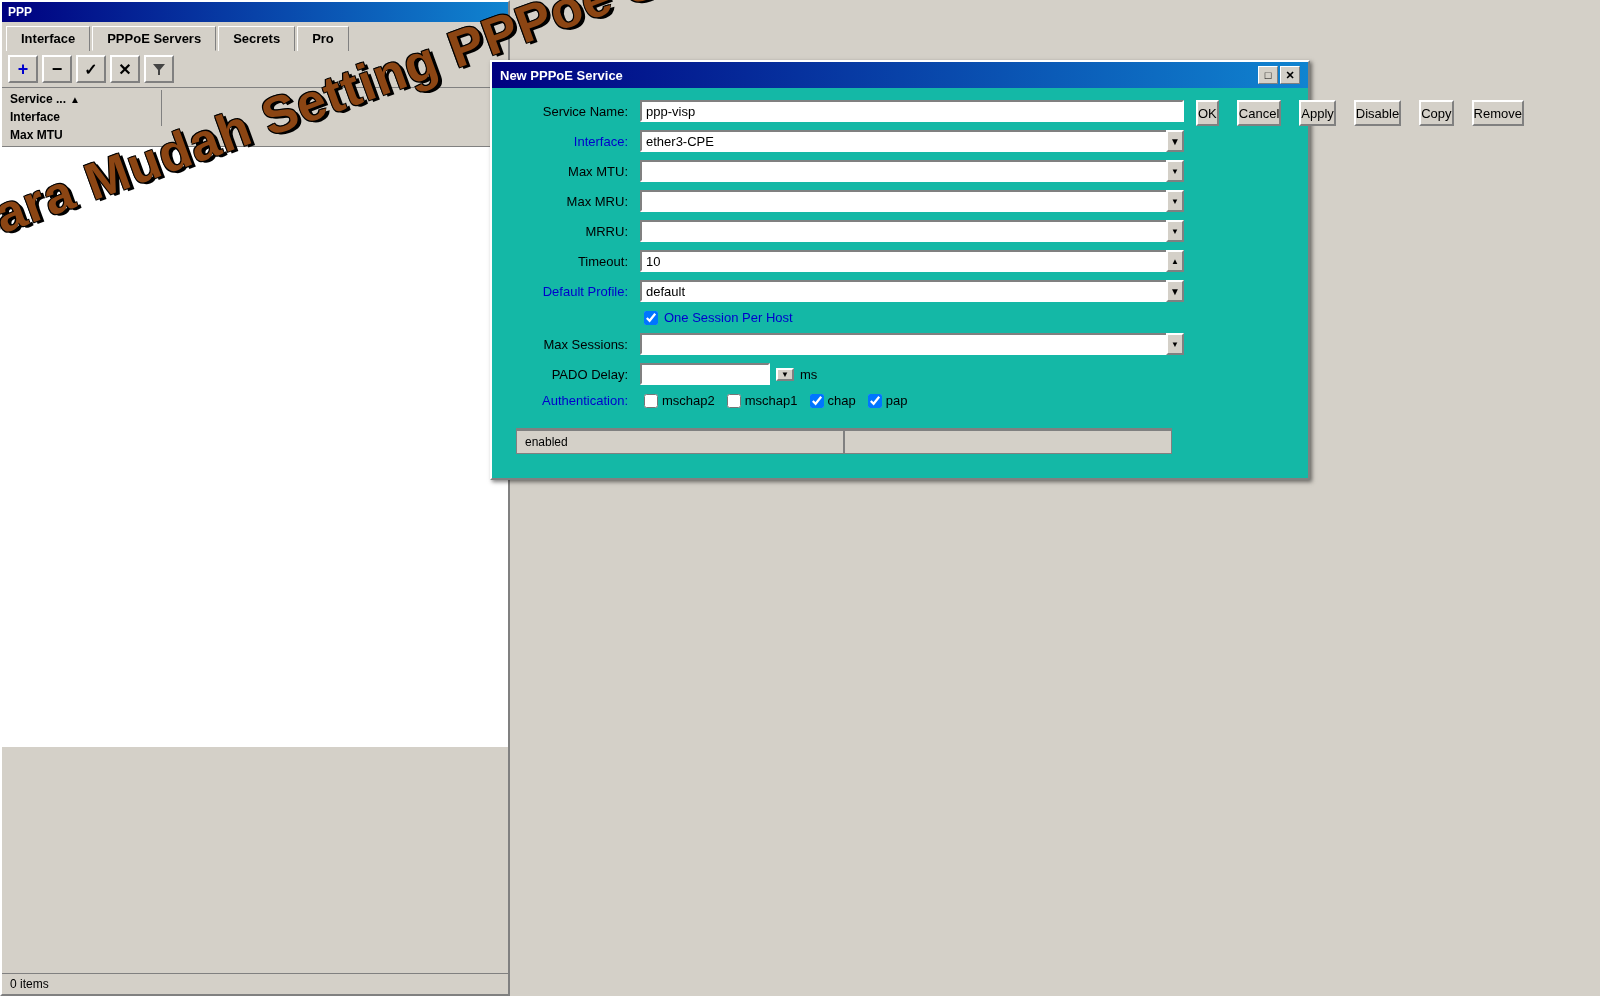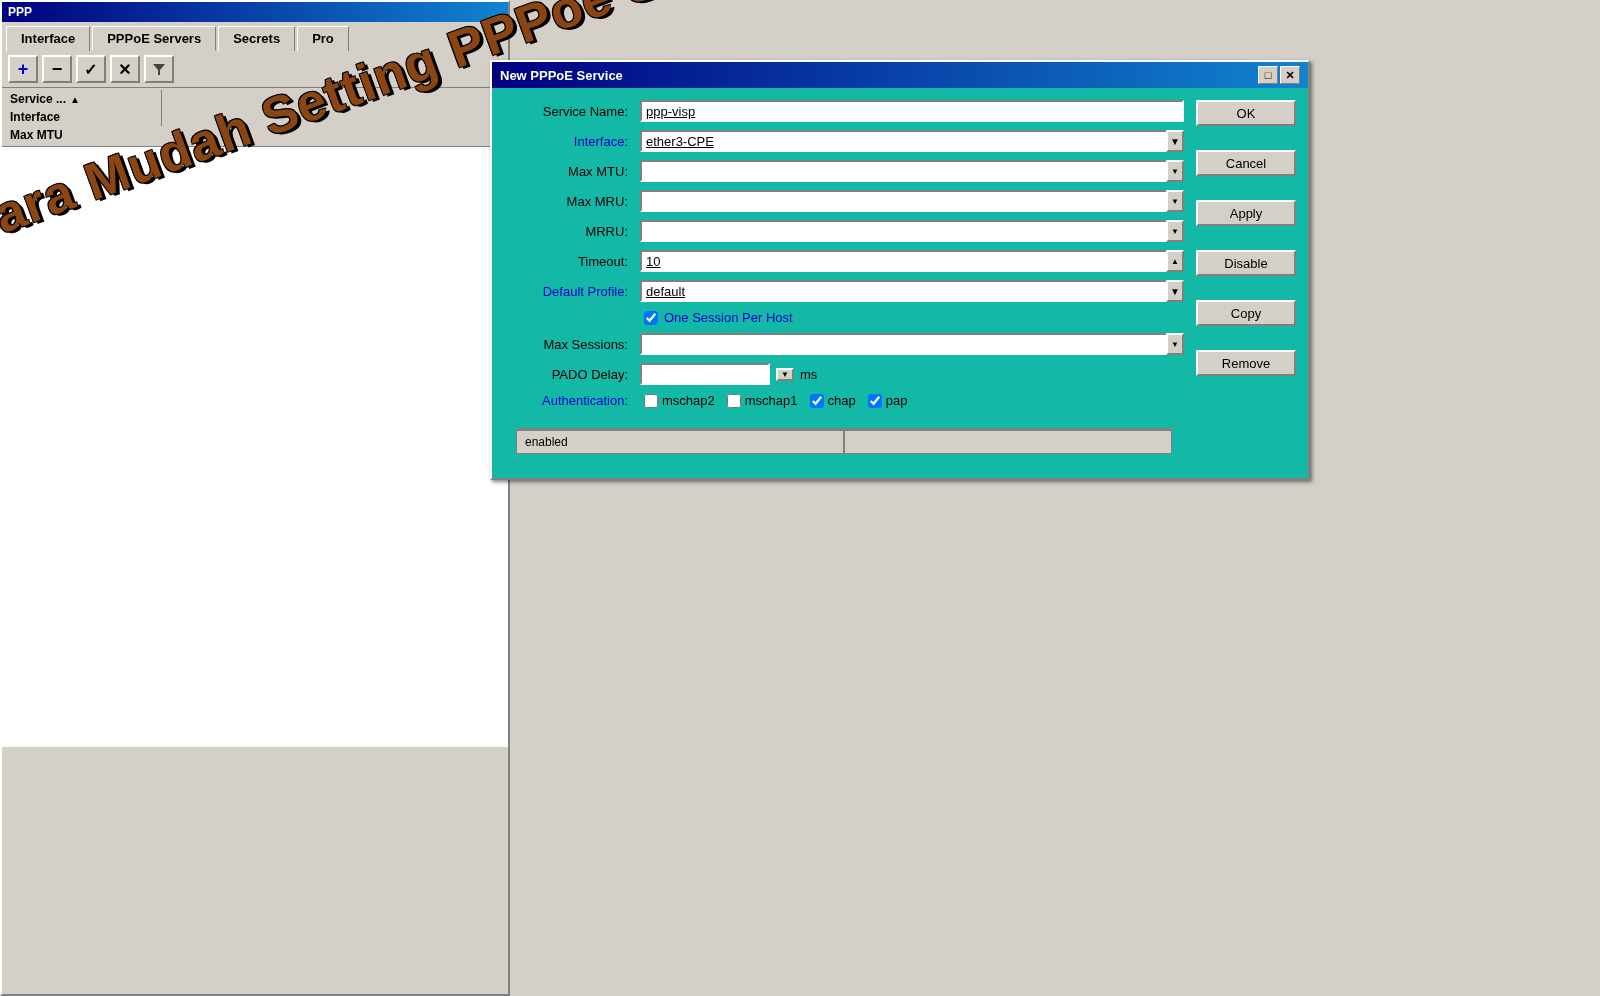--- a/index.html
+++ b/index.html
@@ -214,21 +214,20 @@
 
     .form-input {
       flex: 1;
       height: 22px;
       background: white;
       border: 2px solid;
       border-color: #808080 #ffffff #ffffff #808080;
       padding: 1px 4px;
       font-size: 13px;
       outline: none;
-      text-decoration: underline;
     }
 
     .form-input-with-arrow {
       display: flex;
       flex: 1;
       align-items: stretch;
     }
 
     .form-input-with-arrow .form-input {
       flex: 1;
@@ -254,22 +253,22 @@
       border-color: #ffffff #808080 #808080 #ffffff;
       cursor: pointer;
       display: flex;
       align-items: center;
       justify-content: center;
       font-size: 8px;
     }
 
     .dialog-buttons {
       display: flex;
-      flex-direction: column;
-      gap: 24px;
+      flex-direction: row;
+      gap: 18px;
       width: 100px;
     }
 
     .dialog-btn {
       width: 100px;
       height: 26px;
       background: #d4d0c8;
       border: 2px solid;
       border-color: #ffffff #808080 #808080 #ffffff;
       cursor: pointer;
@@ -396,20 +395,23 @@
       <span style="font-size:10px;">▲</span>
     </div>
     <div class="table-header-cell" style="width:160px;">
       <span>Interface</span>
     </div>
     <div class="table-header-cell" style="flex:1;">
       <span>Max MTU</span>
     </div>
   </div>
   <div class="table-content"></div>
+  <div class="status-bar">
+    <span>0 items</span>
+  </div>
 </div>
 
 <div class="overlay-text">
   <span>Cara Mudah Setting PPPoe Server Mikrotik</span>
 </div>
 
 <div class="dialog-overlay">
   <div class="dialog-titlebar">
     <span>New PPPoE Service</span>
     <div class="dialog-title-buttons">

